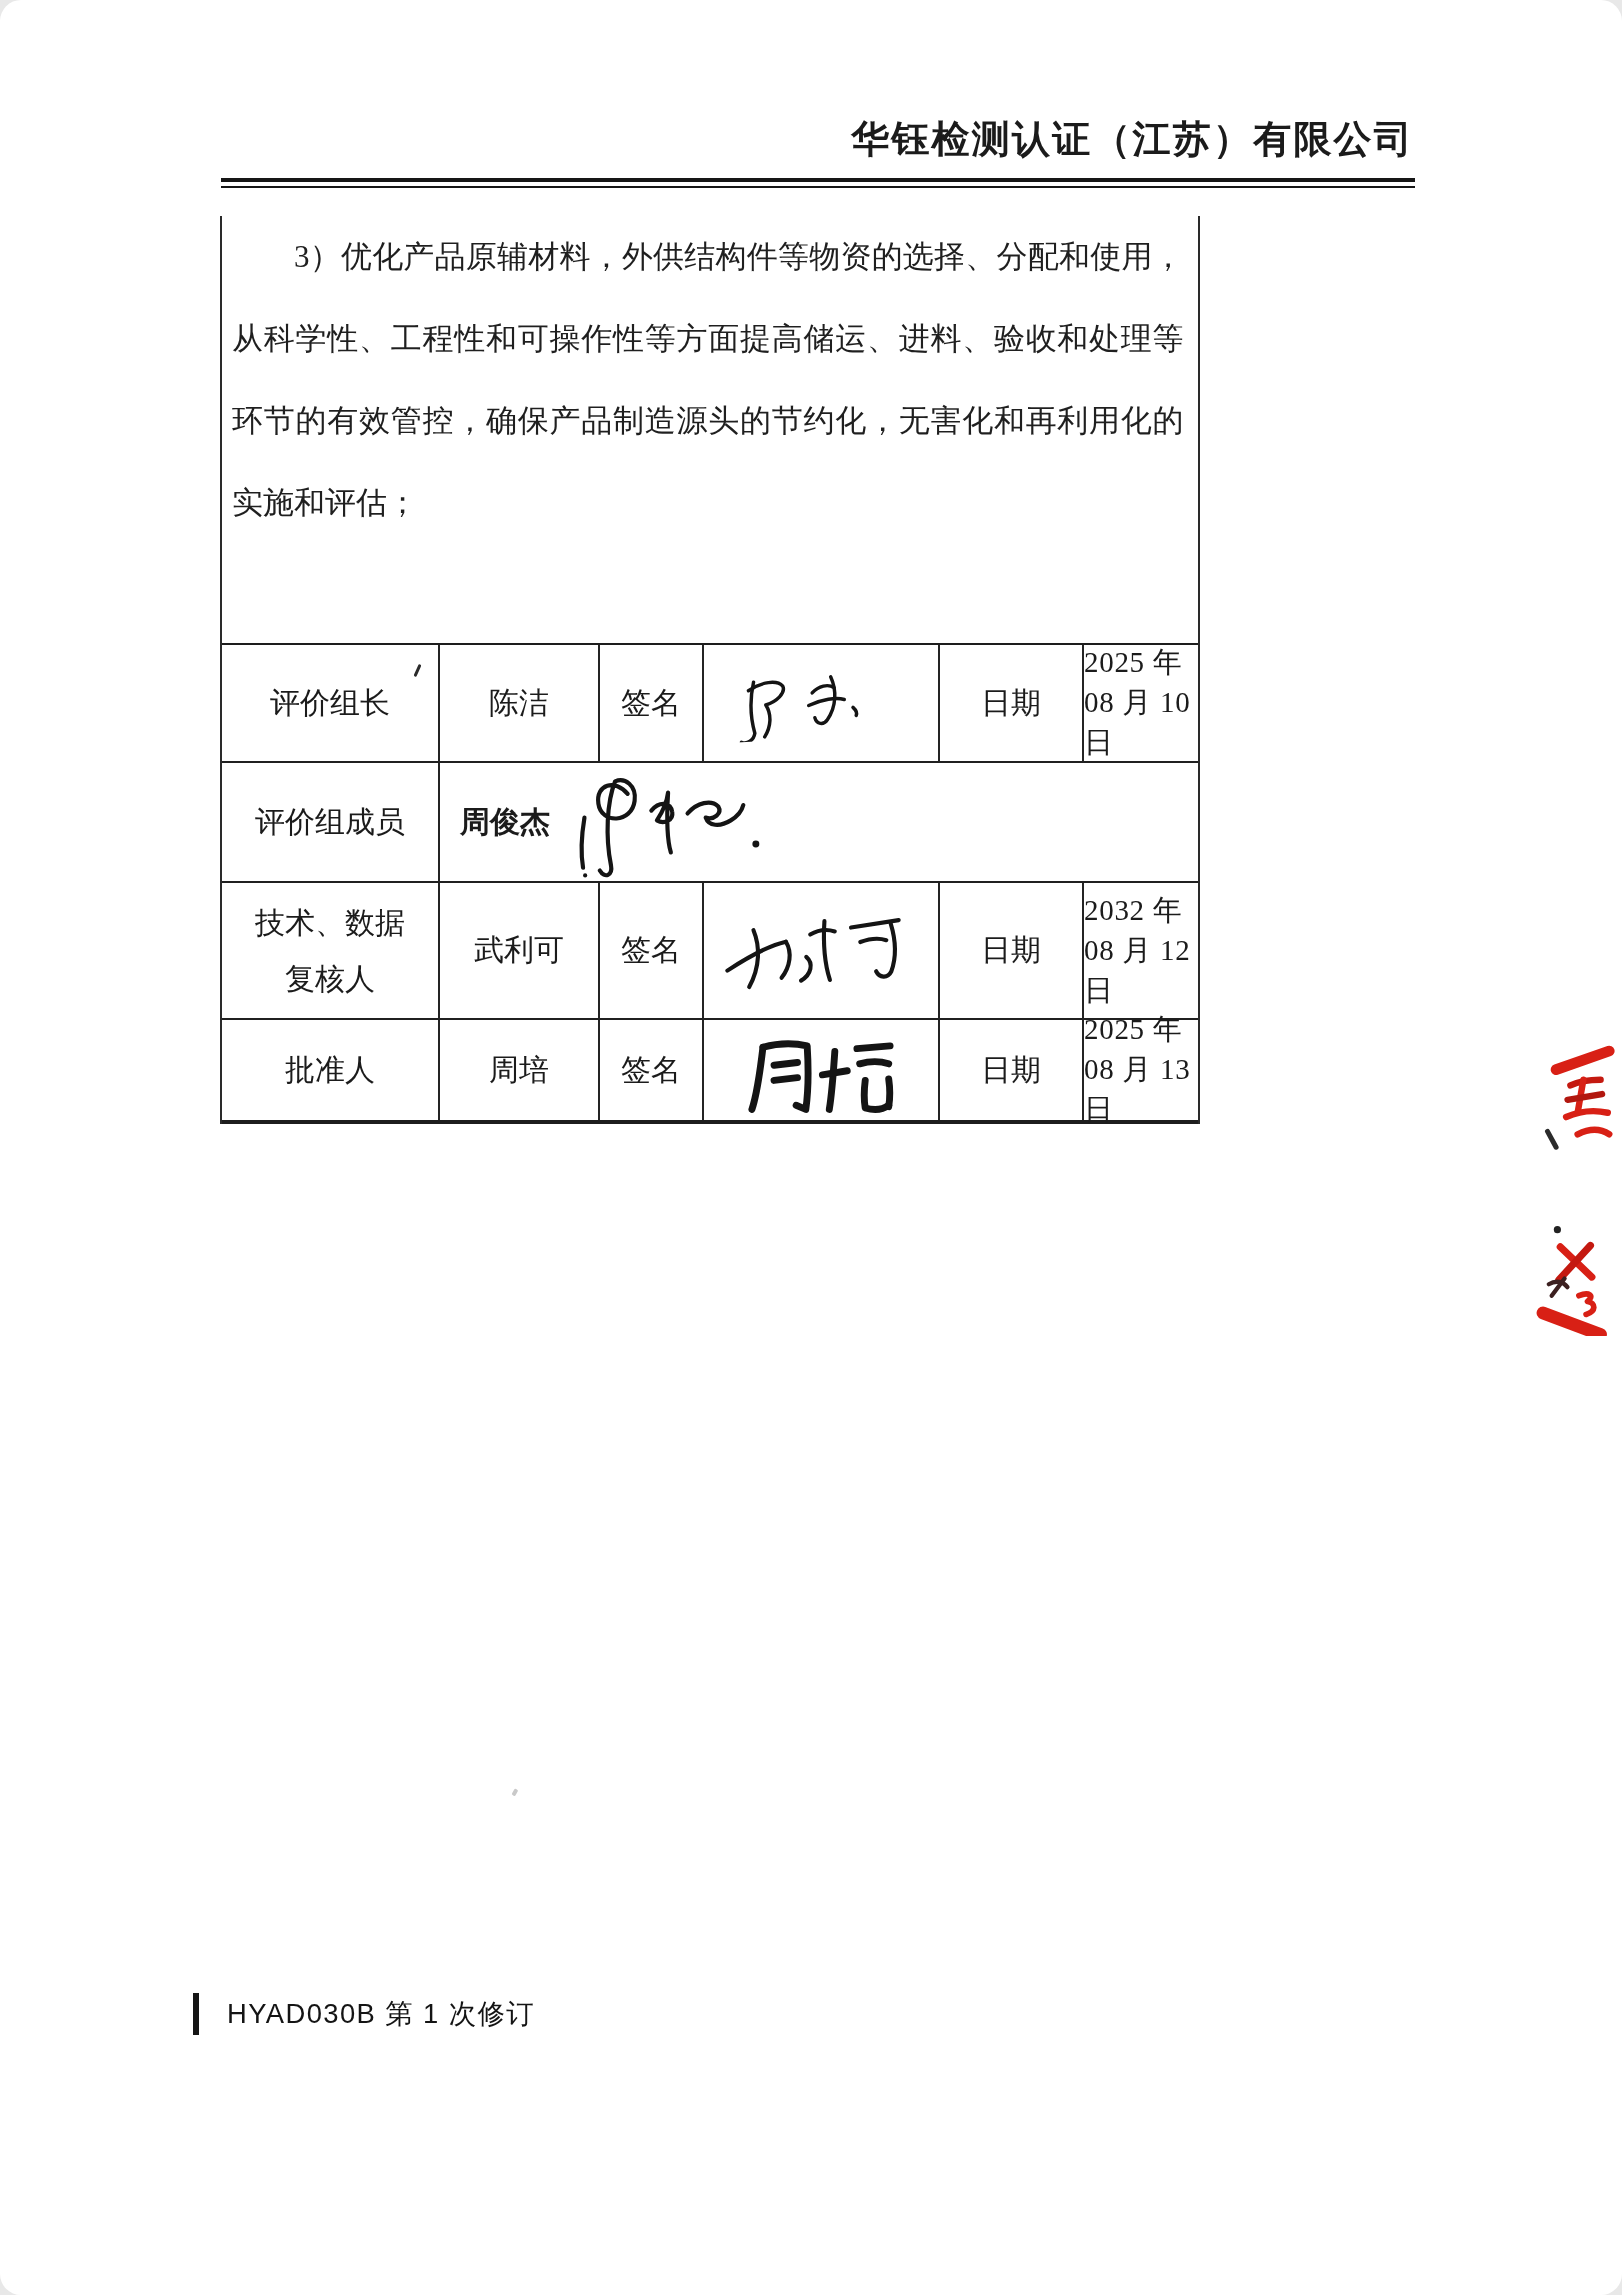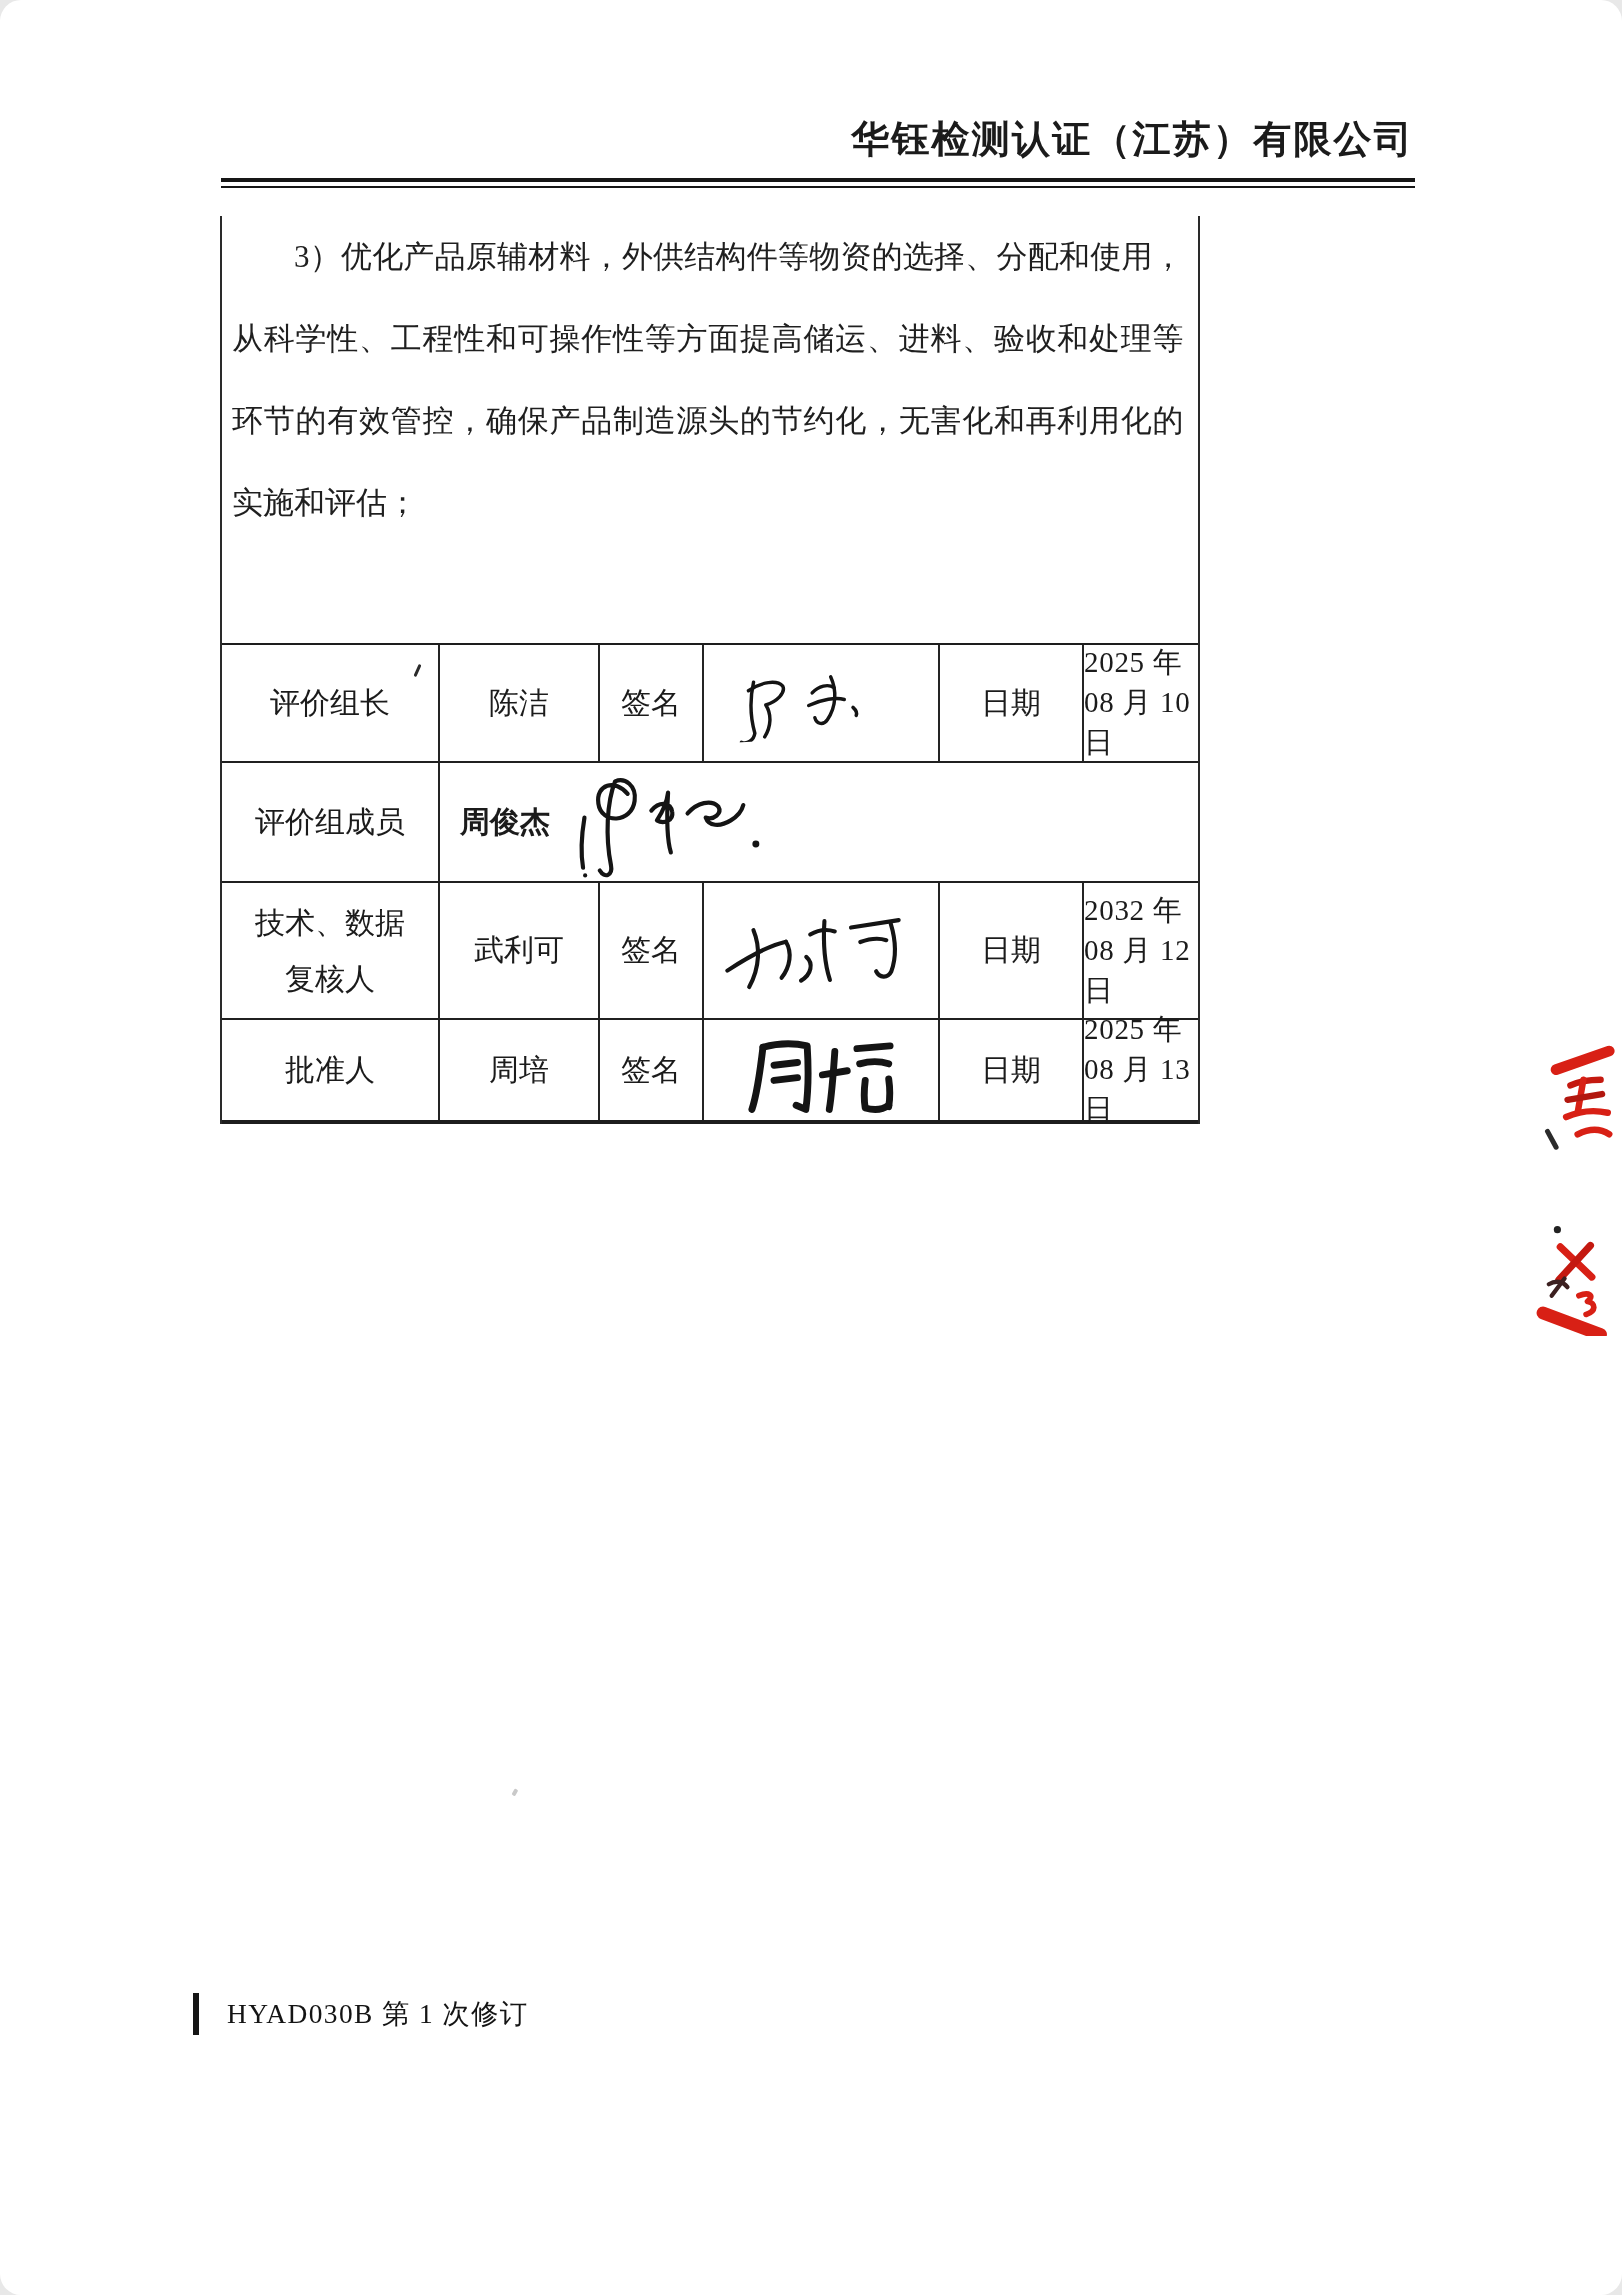--- a/index.html
+++ b/index.html
@@ -63,21 +63,21 @@
   }
   
   .red-mark{ position:absolute; }
   
   .footer-bar{
     position:absolute; left:193px; top:1993px; width:5.8px; height:42px;
     background:#161616;
   }
   .footer-code{
     position:absolute; left:227px; top:1996px;
-    font-family:Liberation Serif, serif;
+    font-family:Liberation Sans, sans-serif;
     font-size:27.4px; letter-spacing:1.4px; color:#141414; white-space:nowrap;
   }
   .speck{
     position:absolute; left:513px; top:1789px; width:4.3px; height:6.5px;
     background:#c9c9c9; transform:rotate(30deg); border-radius:1.4px;
   }
 </style>
 </head>
 <body>
 

